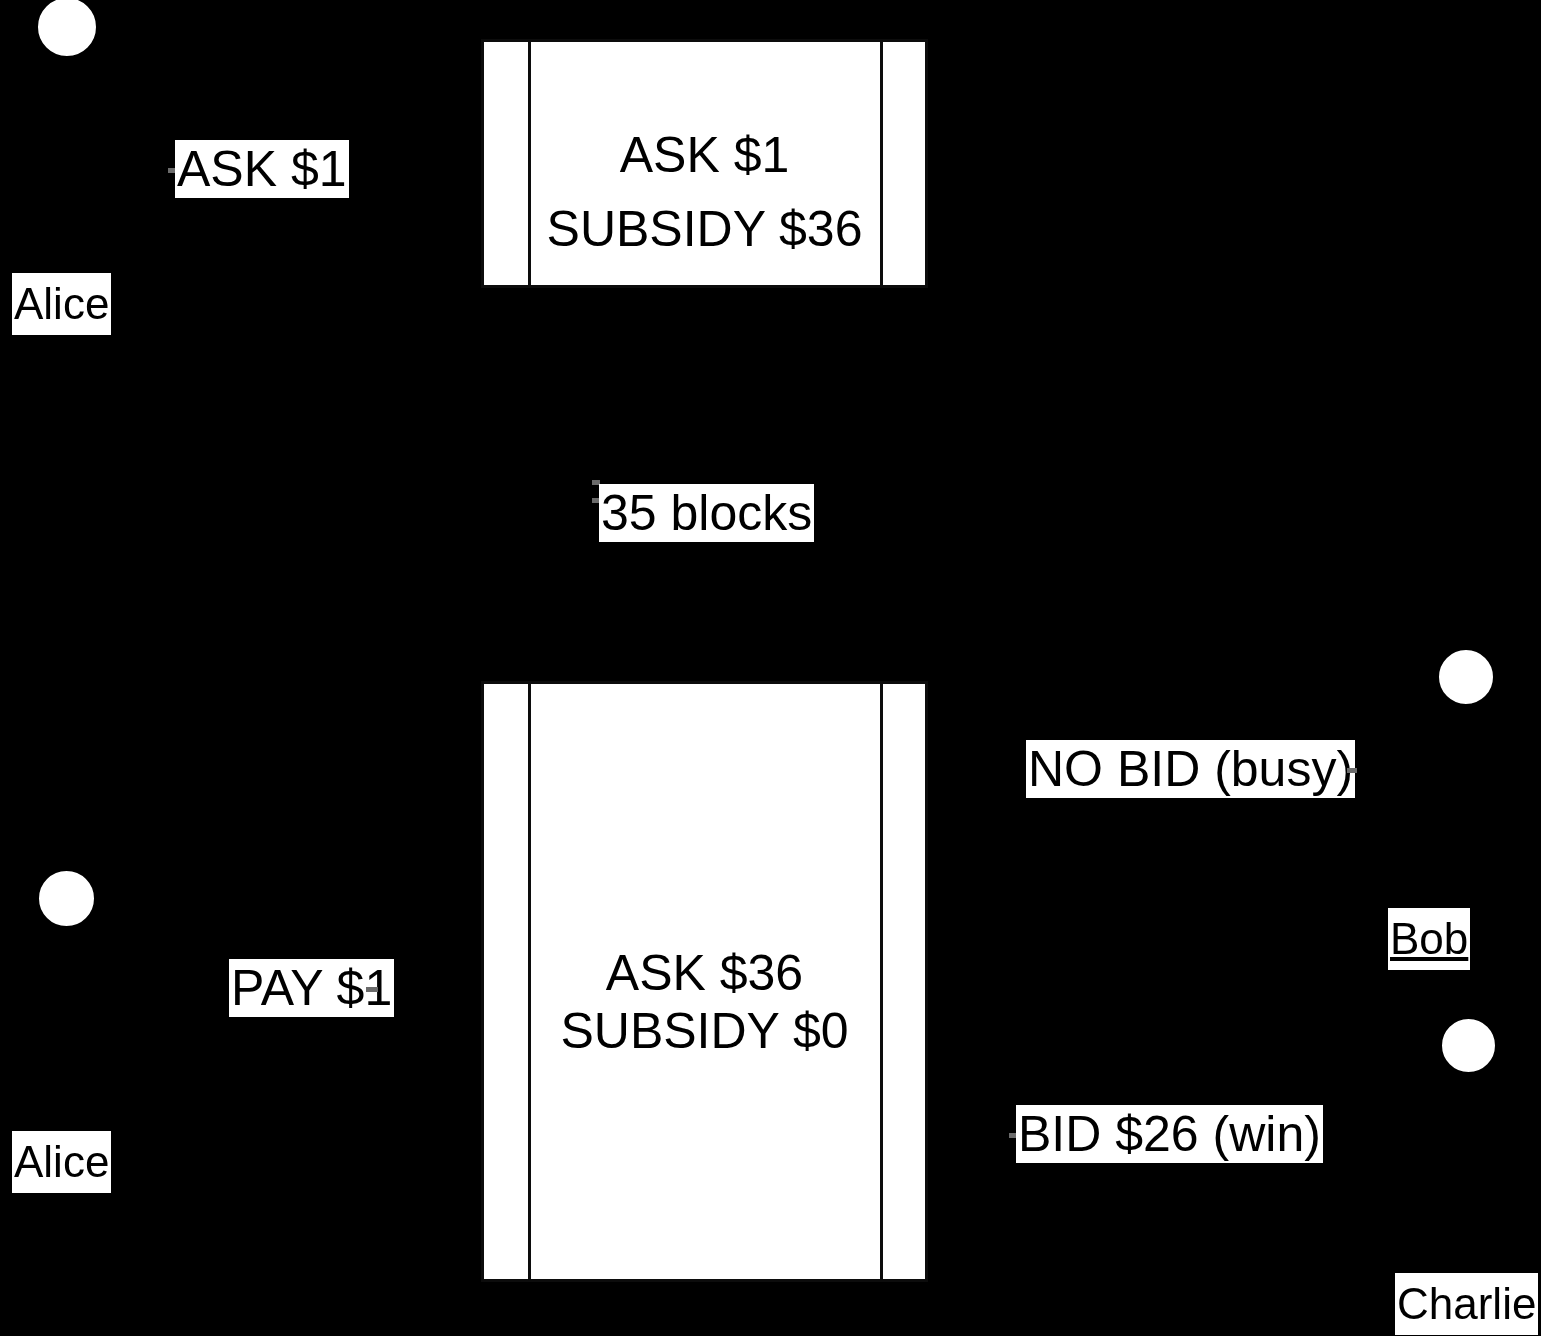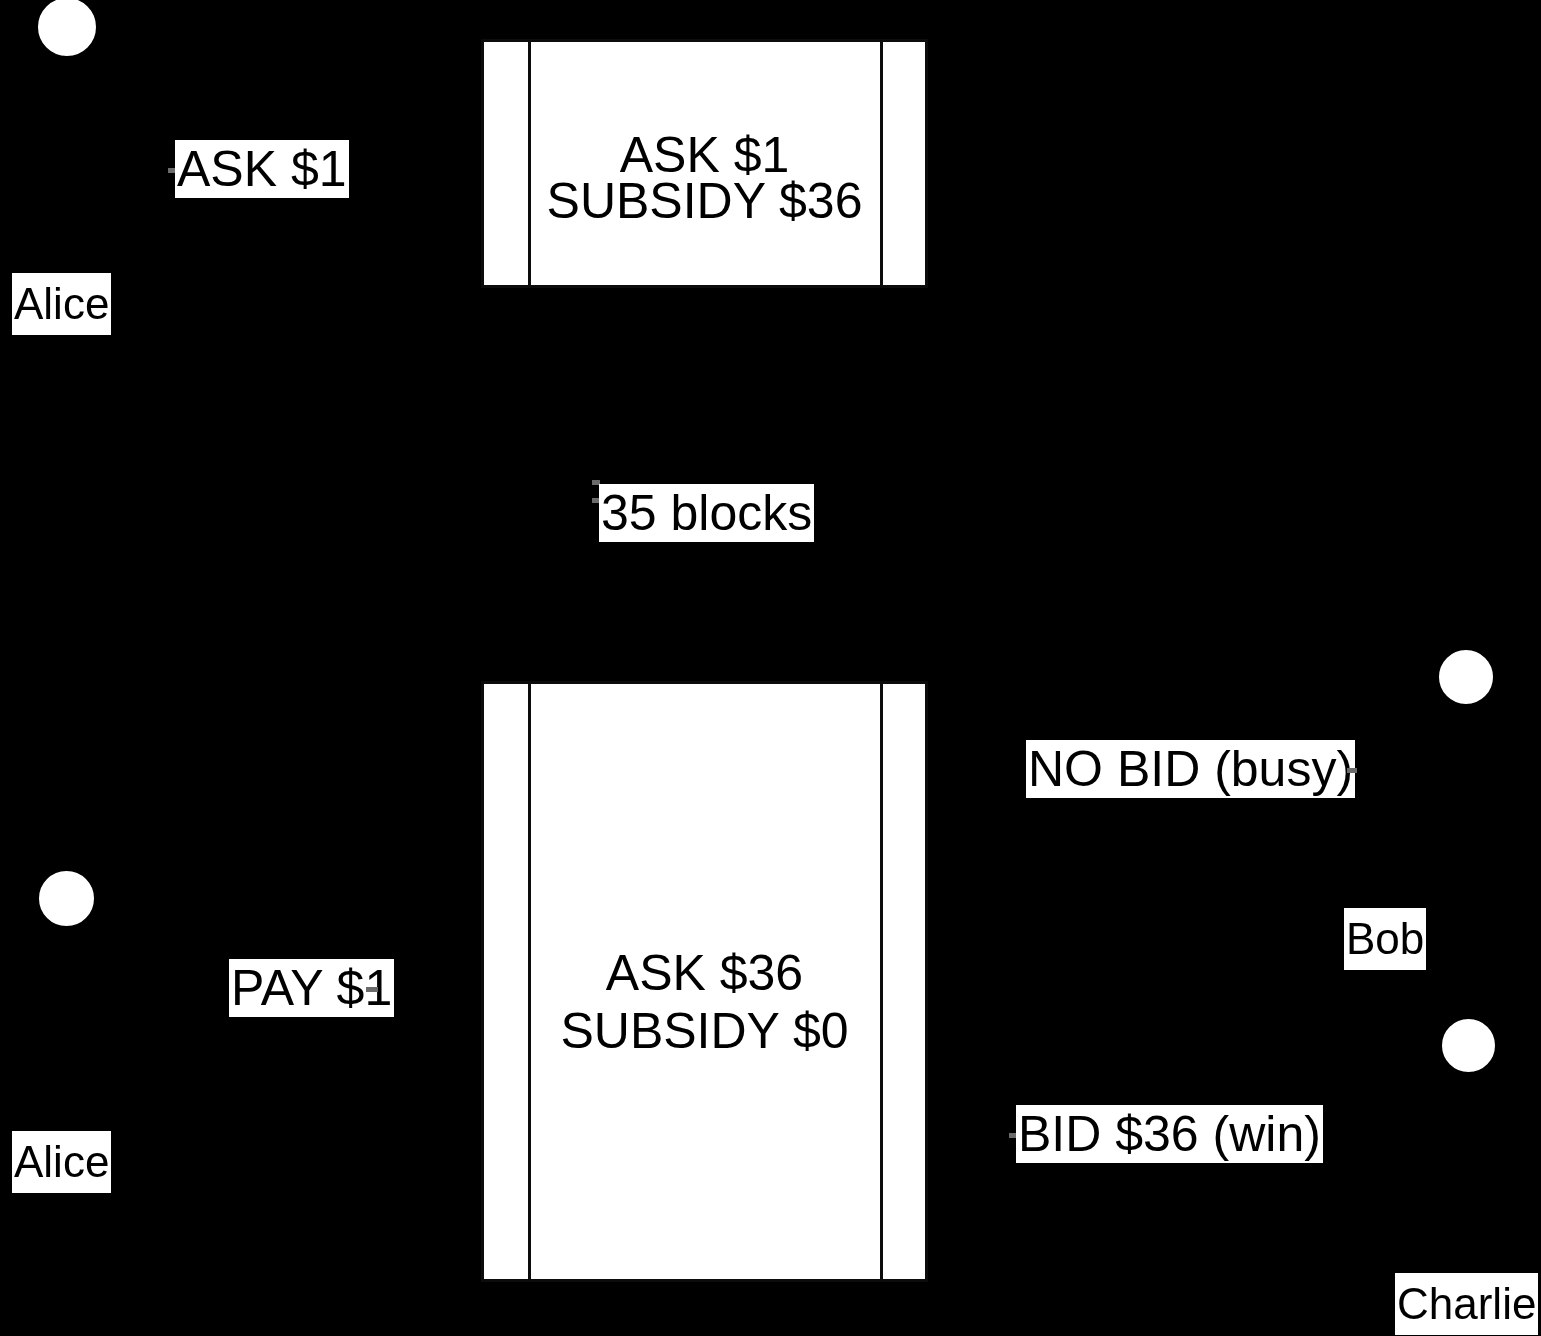--- a/index.html
+++ b/index.html
@@ -85,47 +85,47 @@
   <div class="actor-head" style="left:37px; top:869px; width:59px; height:59px;"></div>
 
   <div class="actor-head" style="left:1437px; top:648px; width:58px; height:58px;"></div>
 
   <div class="actor-head" style="left:1440px; top:1017px; width:57px; height:57px;"></div>
 
   <div class="plate actor-name" style="left:12px; top:273px;">Alice</div>
 
   <div class="plate actor-name" style="left:12px; top:1131px;">Alice</div>
 
-  <div class="plate actor-name" style="left:1344px; top:908px;">Bob</div>
+  <div class="plate actor-name" style="left:1388px; top:908px;text-decoration:underline;">Bob</div>
 
   <div class="plate actor-name" style="left:1395px; top:1273px;">Charlie</div>
 
   <div class="dash dim" style="left:168px; top:168px; width:10px;"></div>
 
   <div class="plate" style="left:175px; top:140px;">ASK $1</div>
 
   <div class="plate" style="left:205px; top:959px;margin-left:24px;">PAY $1</div>
   <div class="dash dim" style="left:366px; top:987px; width:12px;"></div>
 
   <div class="plate" style="left:1026px; top:740px;text-align:center;">NO BID (busy)</div>
   <div class="dash dim" style="left:1347px; top:768px; width:10px;"></div>
 
   <div class="dash dim" style="left:1009px; top:1133px; width:12px;"></div>
-  <div class="plate" style="left:1016px; top:1105px;">BID $36 (win)</div>
+  <div class="plate" style="left:1016px; top:1105px;">BID $26 (win)</div>
 
   <div class="dash dim" style="left:592px; top:480px; width:8px;"></div>
   <div class="dash dim" style="left:592px; top:498px; width:8px;"></div>
 
   <div class="plate" style="left:599px; top:464px;margin-top:20px;">35 blocks</div>
 
   <div class="note" style="left:481px; top:39px; width:447px; height:249px;">
     <div class="inner-rule" style="left:44px;"></div>
     <div class="inner-rule" style="left:396px;"></div>
     <div class="note-text" style="top:84px;">ASK $1</div>
-    <div class="note-text" style="top:130px;">SUBSIDY $36</div>
+    <div class="note-text" style="top:158px;">SUBSIDY $36</div>
   </div>
 
   <div class="note" style="left:481px; top:681px; width:447px; height:601px;">
     <div class="inner-rule" style="left:44px;"></div>
     <div class="inner-rule" style="left:396px;"></div>
     <div class="note-text" style="top:260px;">ASK $36</div>
     <div class="note-text" style="top:318px;">SUBSIDY $0</div>
   </div>
 
 </div>

